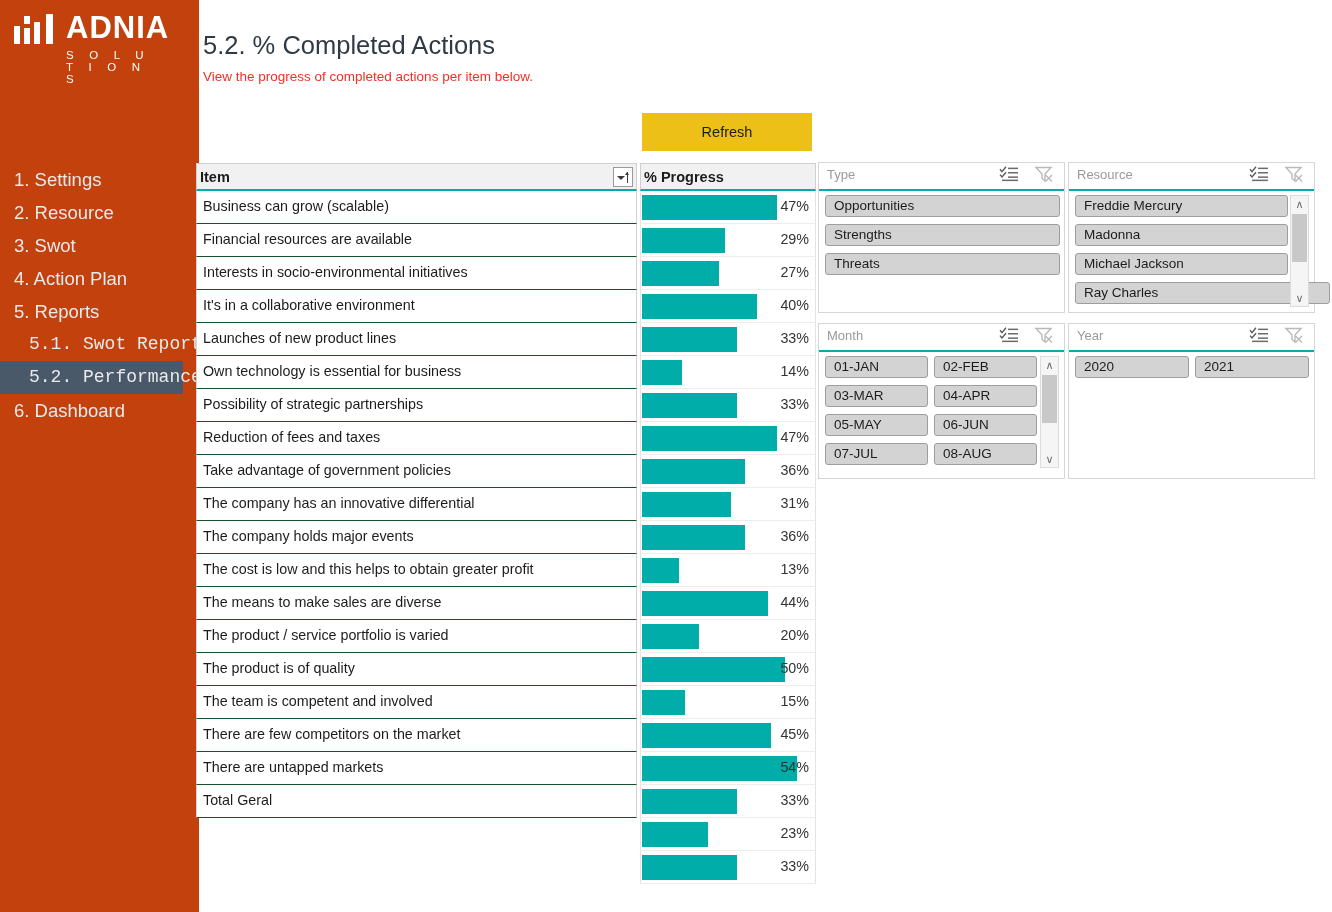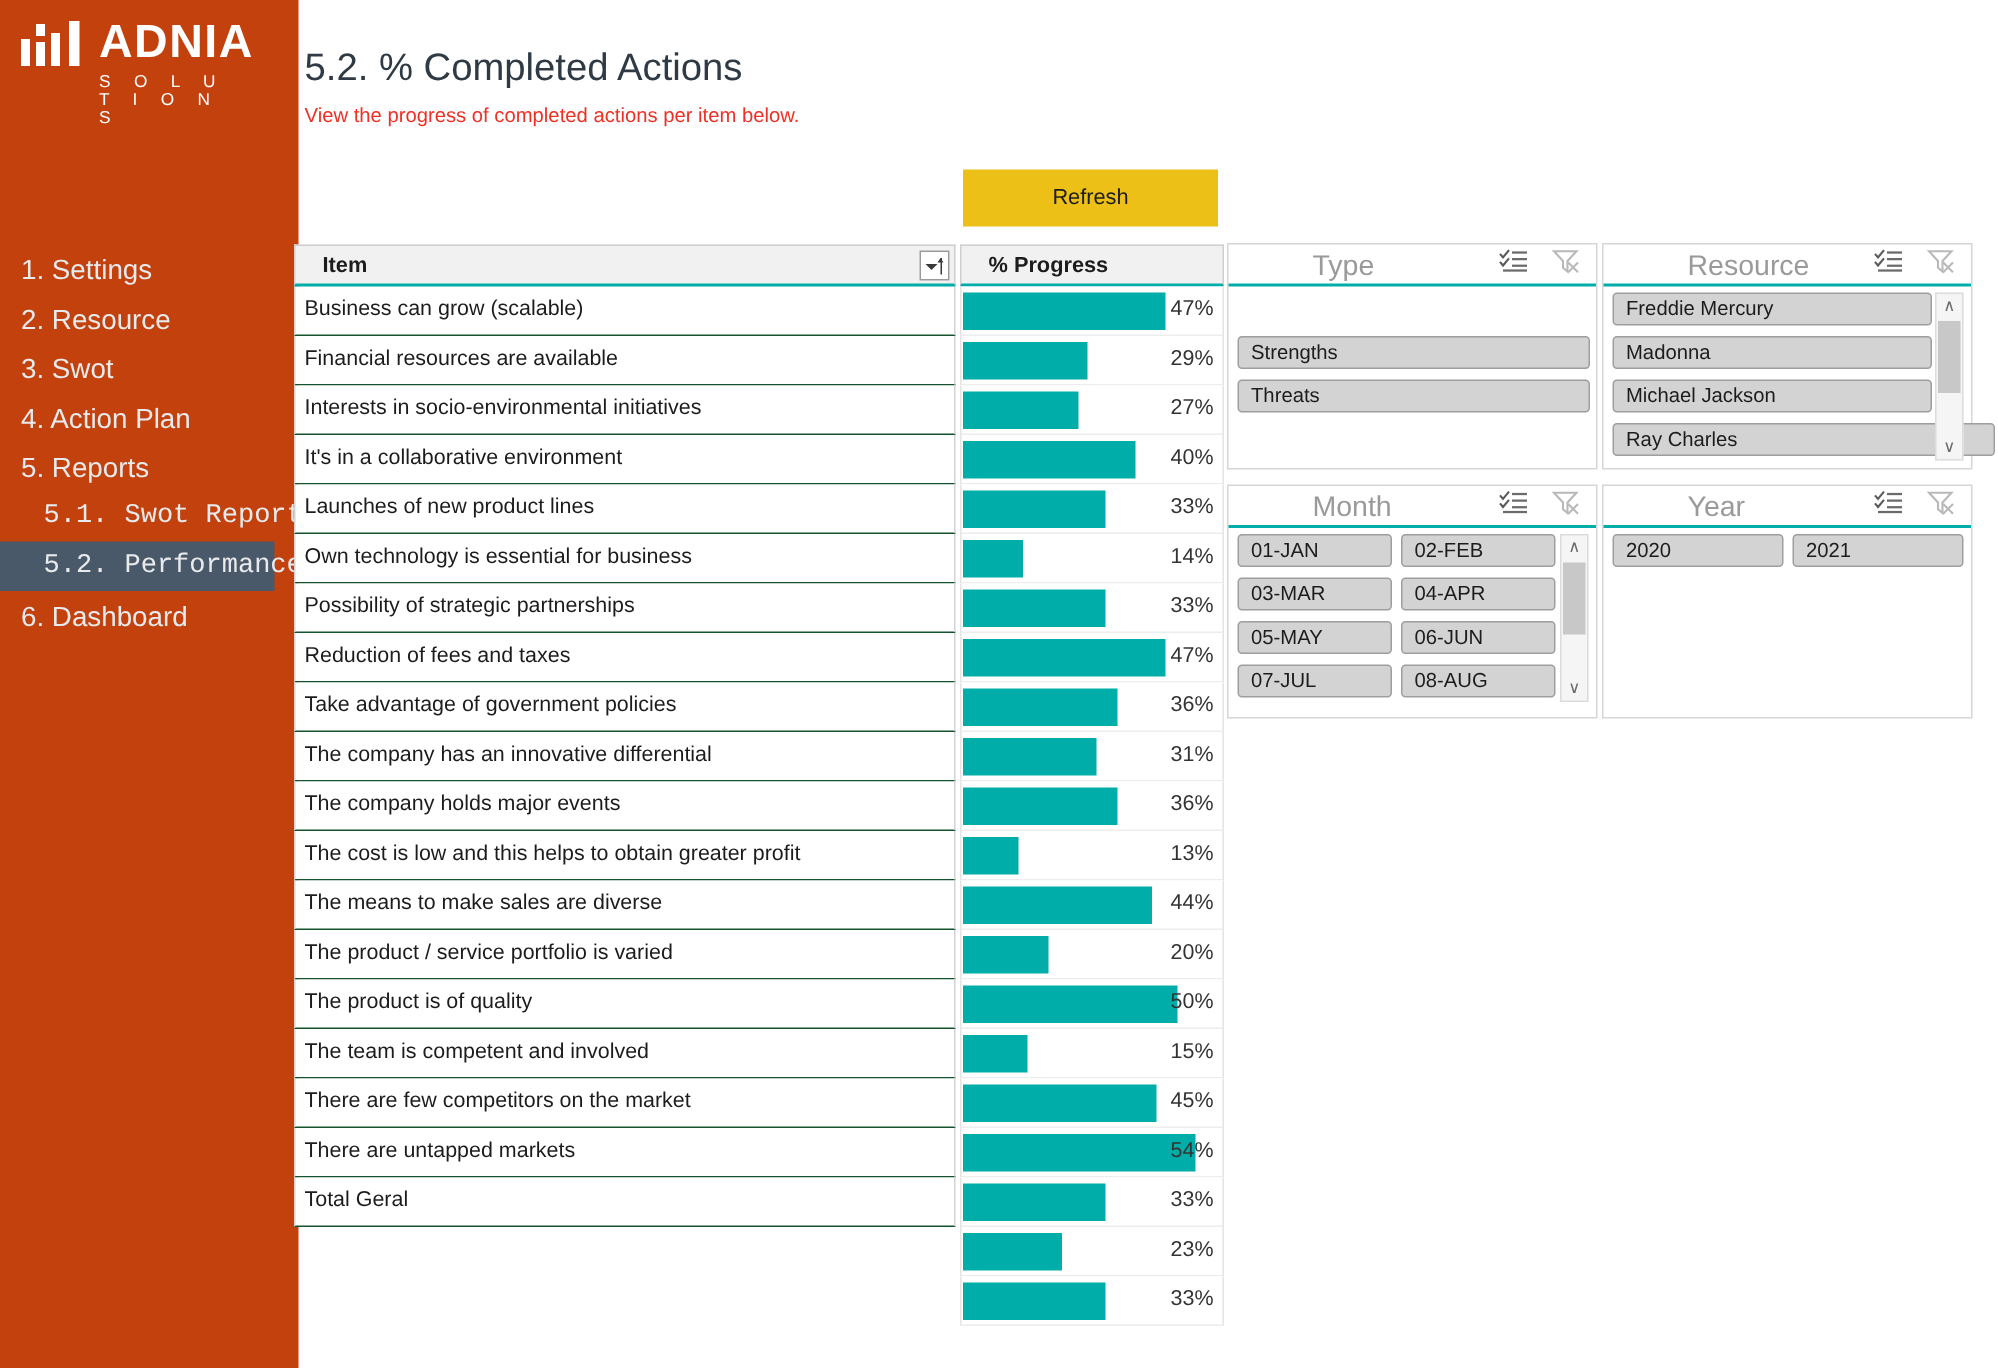--- a/index.html
+++ b/index.html
@@ -78,21 +78,21 @@
   }
   .col-prog {
     position: absolute; left: 444px; top: 0; width: 176px;
   }
   .hdr {
     height: 28px; box-sizing: border-box;
     background: #f1f1f1;
     border: 1px solid #cfcfcf;
     border-bottom: 2px solid #00ada8;
     font-size: 14.5px; font-weight: bold; color: #1c1c1c;
-    line-height: 26px; padding-left: 18px;
+    line-height: 26px; padding-left: 3px;
     position: relative;
   }
   .sort-btn {
     position: absolute; right: 3px; top: 3px;
     width: 20px; height: 20px;
     background: #ffffff; border: 1px solid #9a9a9a;
     box-sizing: border-box; cursor: pointer;
   }
   .sort-btn .tri {
     position: absolute; left: 3px; top: 8px;
@@ -143,21 +143,21 @@
   .slicer {
     position: absolute; box-sizing: border-box;
     background: #ffffff; border: 1px solid #d6d6d6;
   }
   .slicer-hd {
     position: absolute; left: 0; top: 0; right: 0; height: 26px;
     border-bottom: 2px solid #00ada8;
   }
   .slicer-title {
     position: absolute; left: 8px; top: 4px;
-    font-size: 19px; color: #9a9a9a; margin-left: 48px;
+    font-size: 13px; color: #9a9a9a;
   }
   .ic {
     position: absolute; top: 3px; width: 20px; height: 18px;
     cursor: pointer;
   }
   .ic svg { display: block; }
   .sl-body { position: absolute; left: 0; top: 28px; right: 0; bottom: 0; }
 
   .sl-btn {
     position: absolute; box-sizing: border-box;
@@ -352,20 +352,21 @@
         </svg>
       </span>
       <span class="ic" style="right: 10px;">
         <svg width="20" height="17" viewBox="0 0 20 17">
           <path d="M2 1.5 H17 L11 8 V15 L8 12.5 V8 Z" stroke="#b9b9b9" stroke-width="1.4" fill="none"></path>
           <path d="M11.5 9 L18 15.5 M18 9 L11.5 15.5" stroke="#b9b9b9" stroke-width="1.4" fill="none"></path>
         </svg>
       </span>
     </div>
     <div class="sl-body">
+      <div class="sl-btn" style="left: 6px; top: 4px; width: 235px;"><span>Opportunities</span></div>
       <div class="sl-btn" style="left: 6px; top: 33px; width: 235px;"><span>Strengths</span></div>
       <div class="sl-btn" style="left: 6px; top: 62px; width: 235px;"><span>Threats</span></div>
     </div>
   </div>
 <div class="slicer" id="slicer-resource" style="left: 1068px; top: 162px; width: 247px; height: 151px;">
     <div class="slicer-hd">
       <div class="slicer-title">Resource</div>
       <span class="ic" style="right: 45px;">
         <svg width="20" height="16" viewBox="0 0 20 16">
           <path d="M1 3.2 L3 5.6 L7 0.8" stroke="#5a5a5a" stroke-width="1.4" fill="none"></path>

